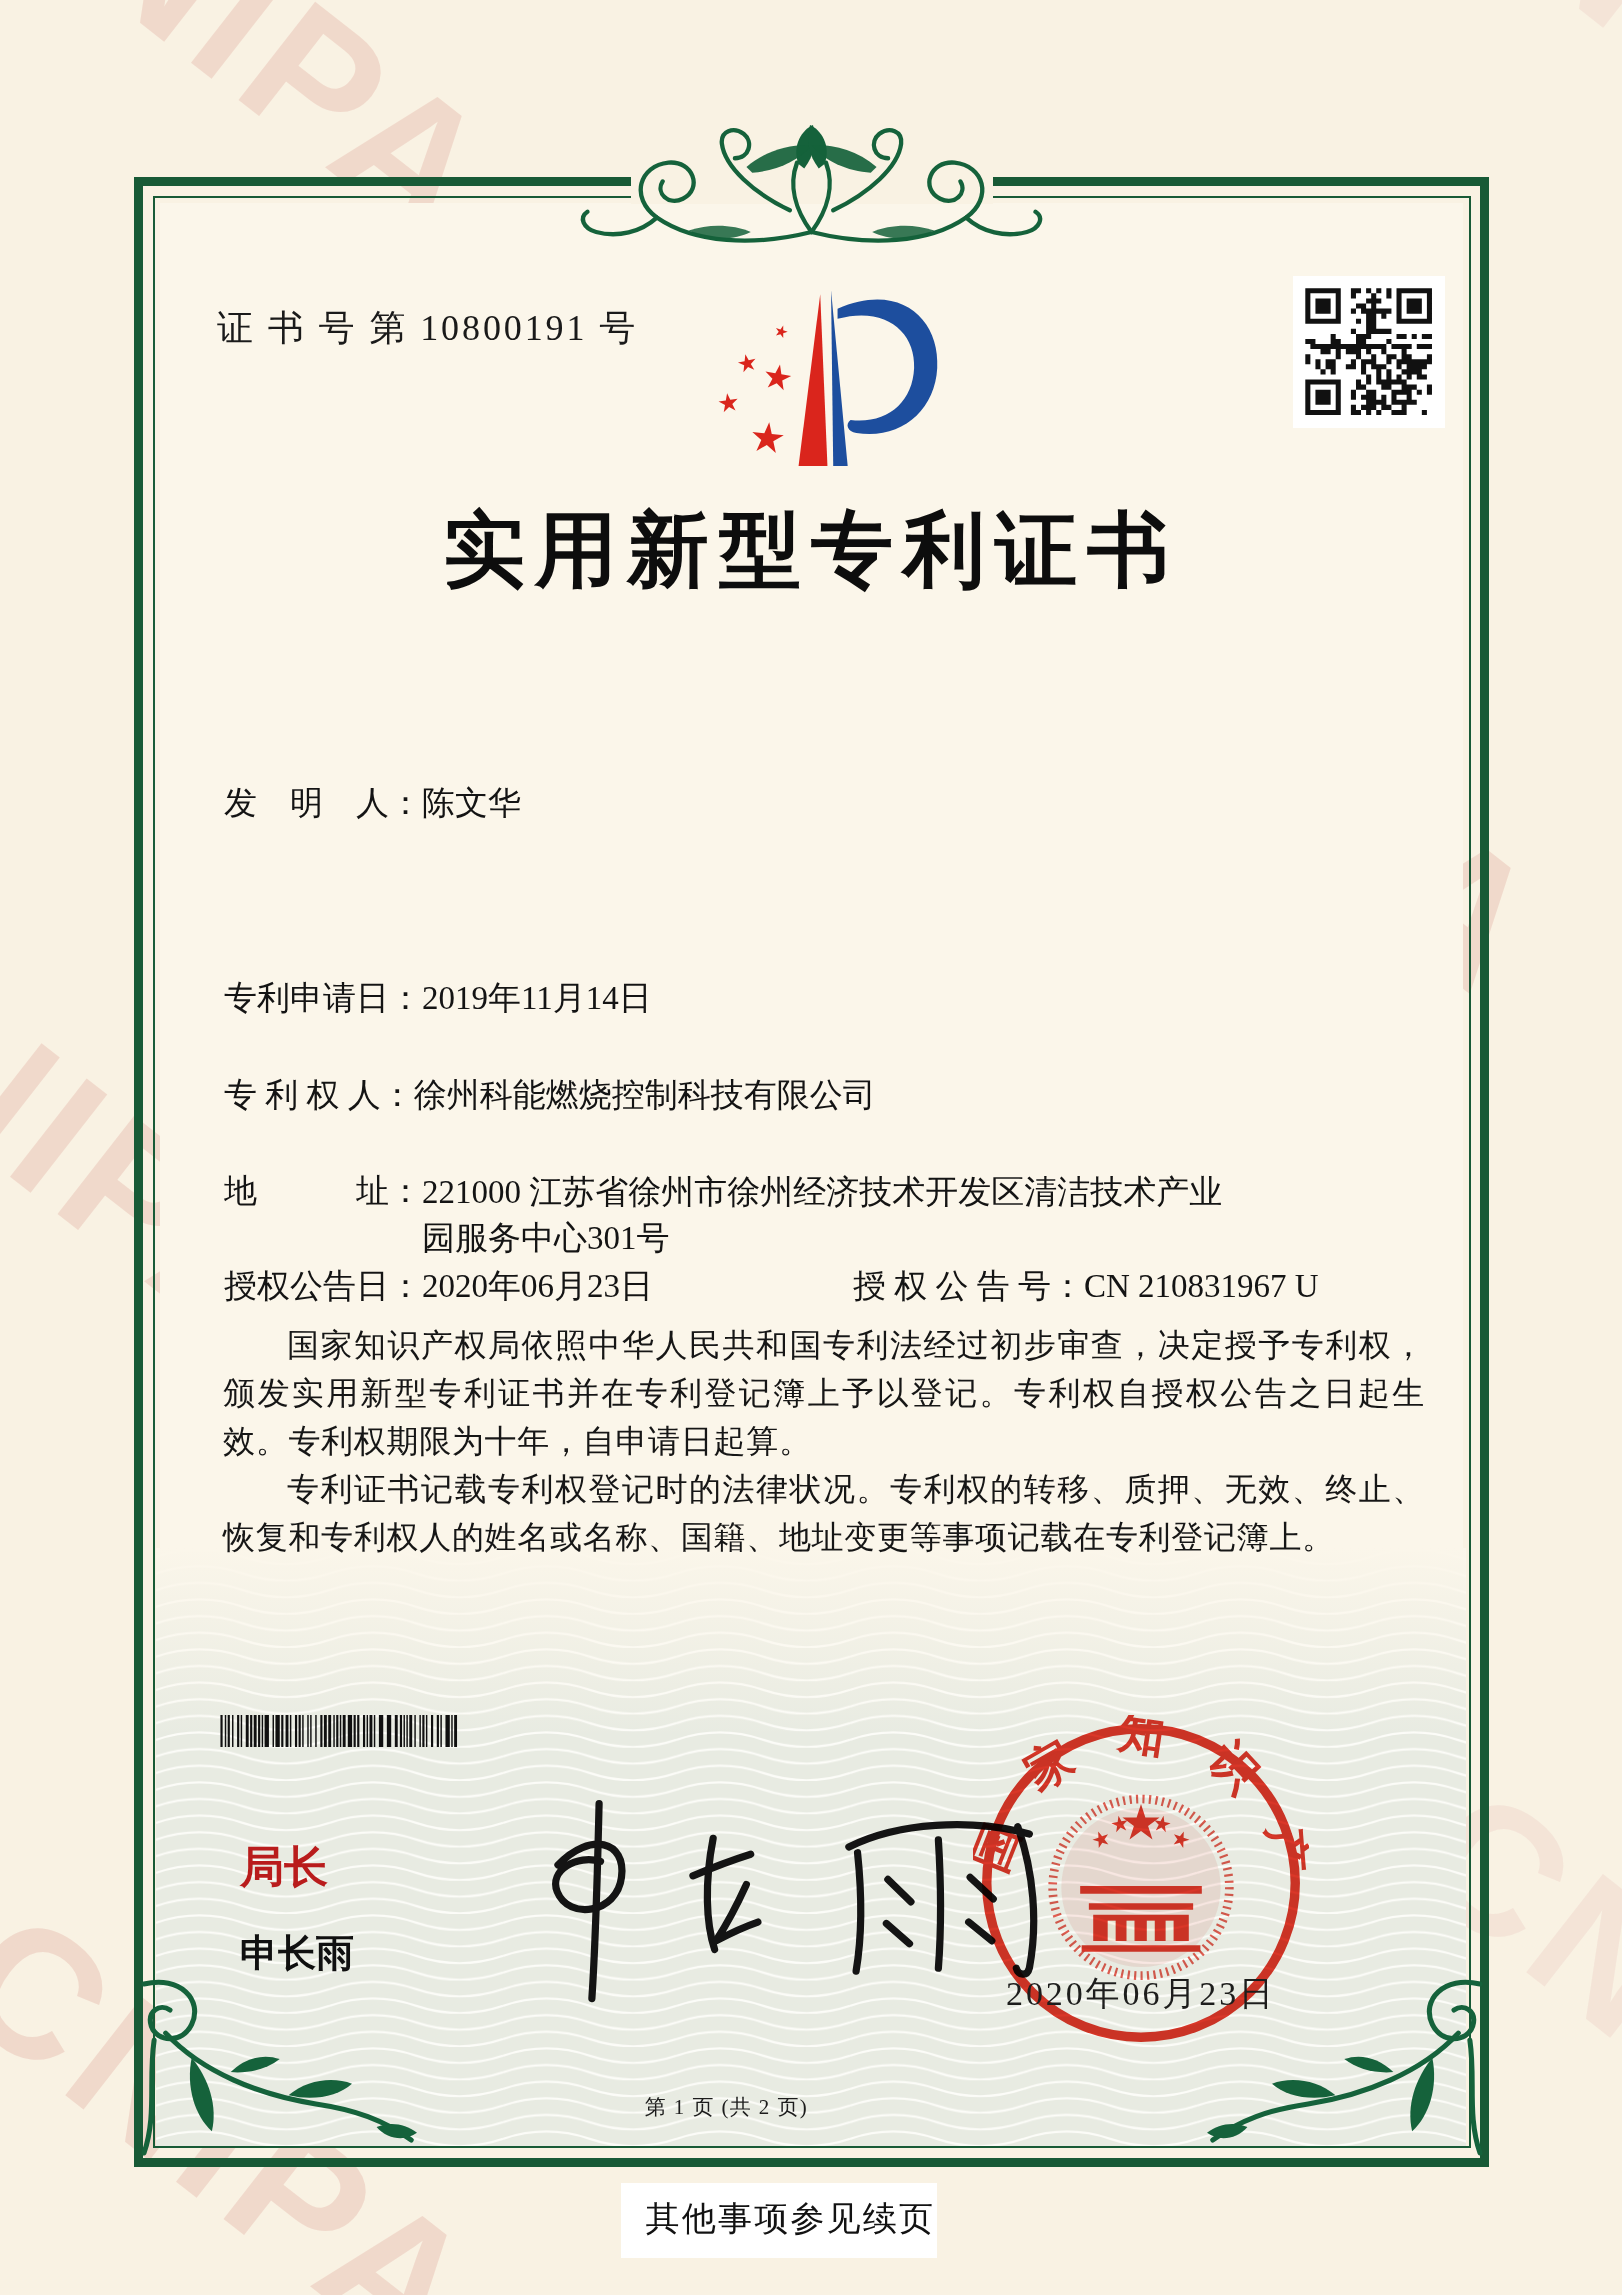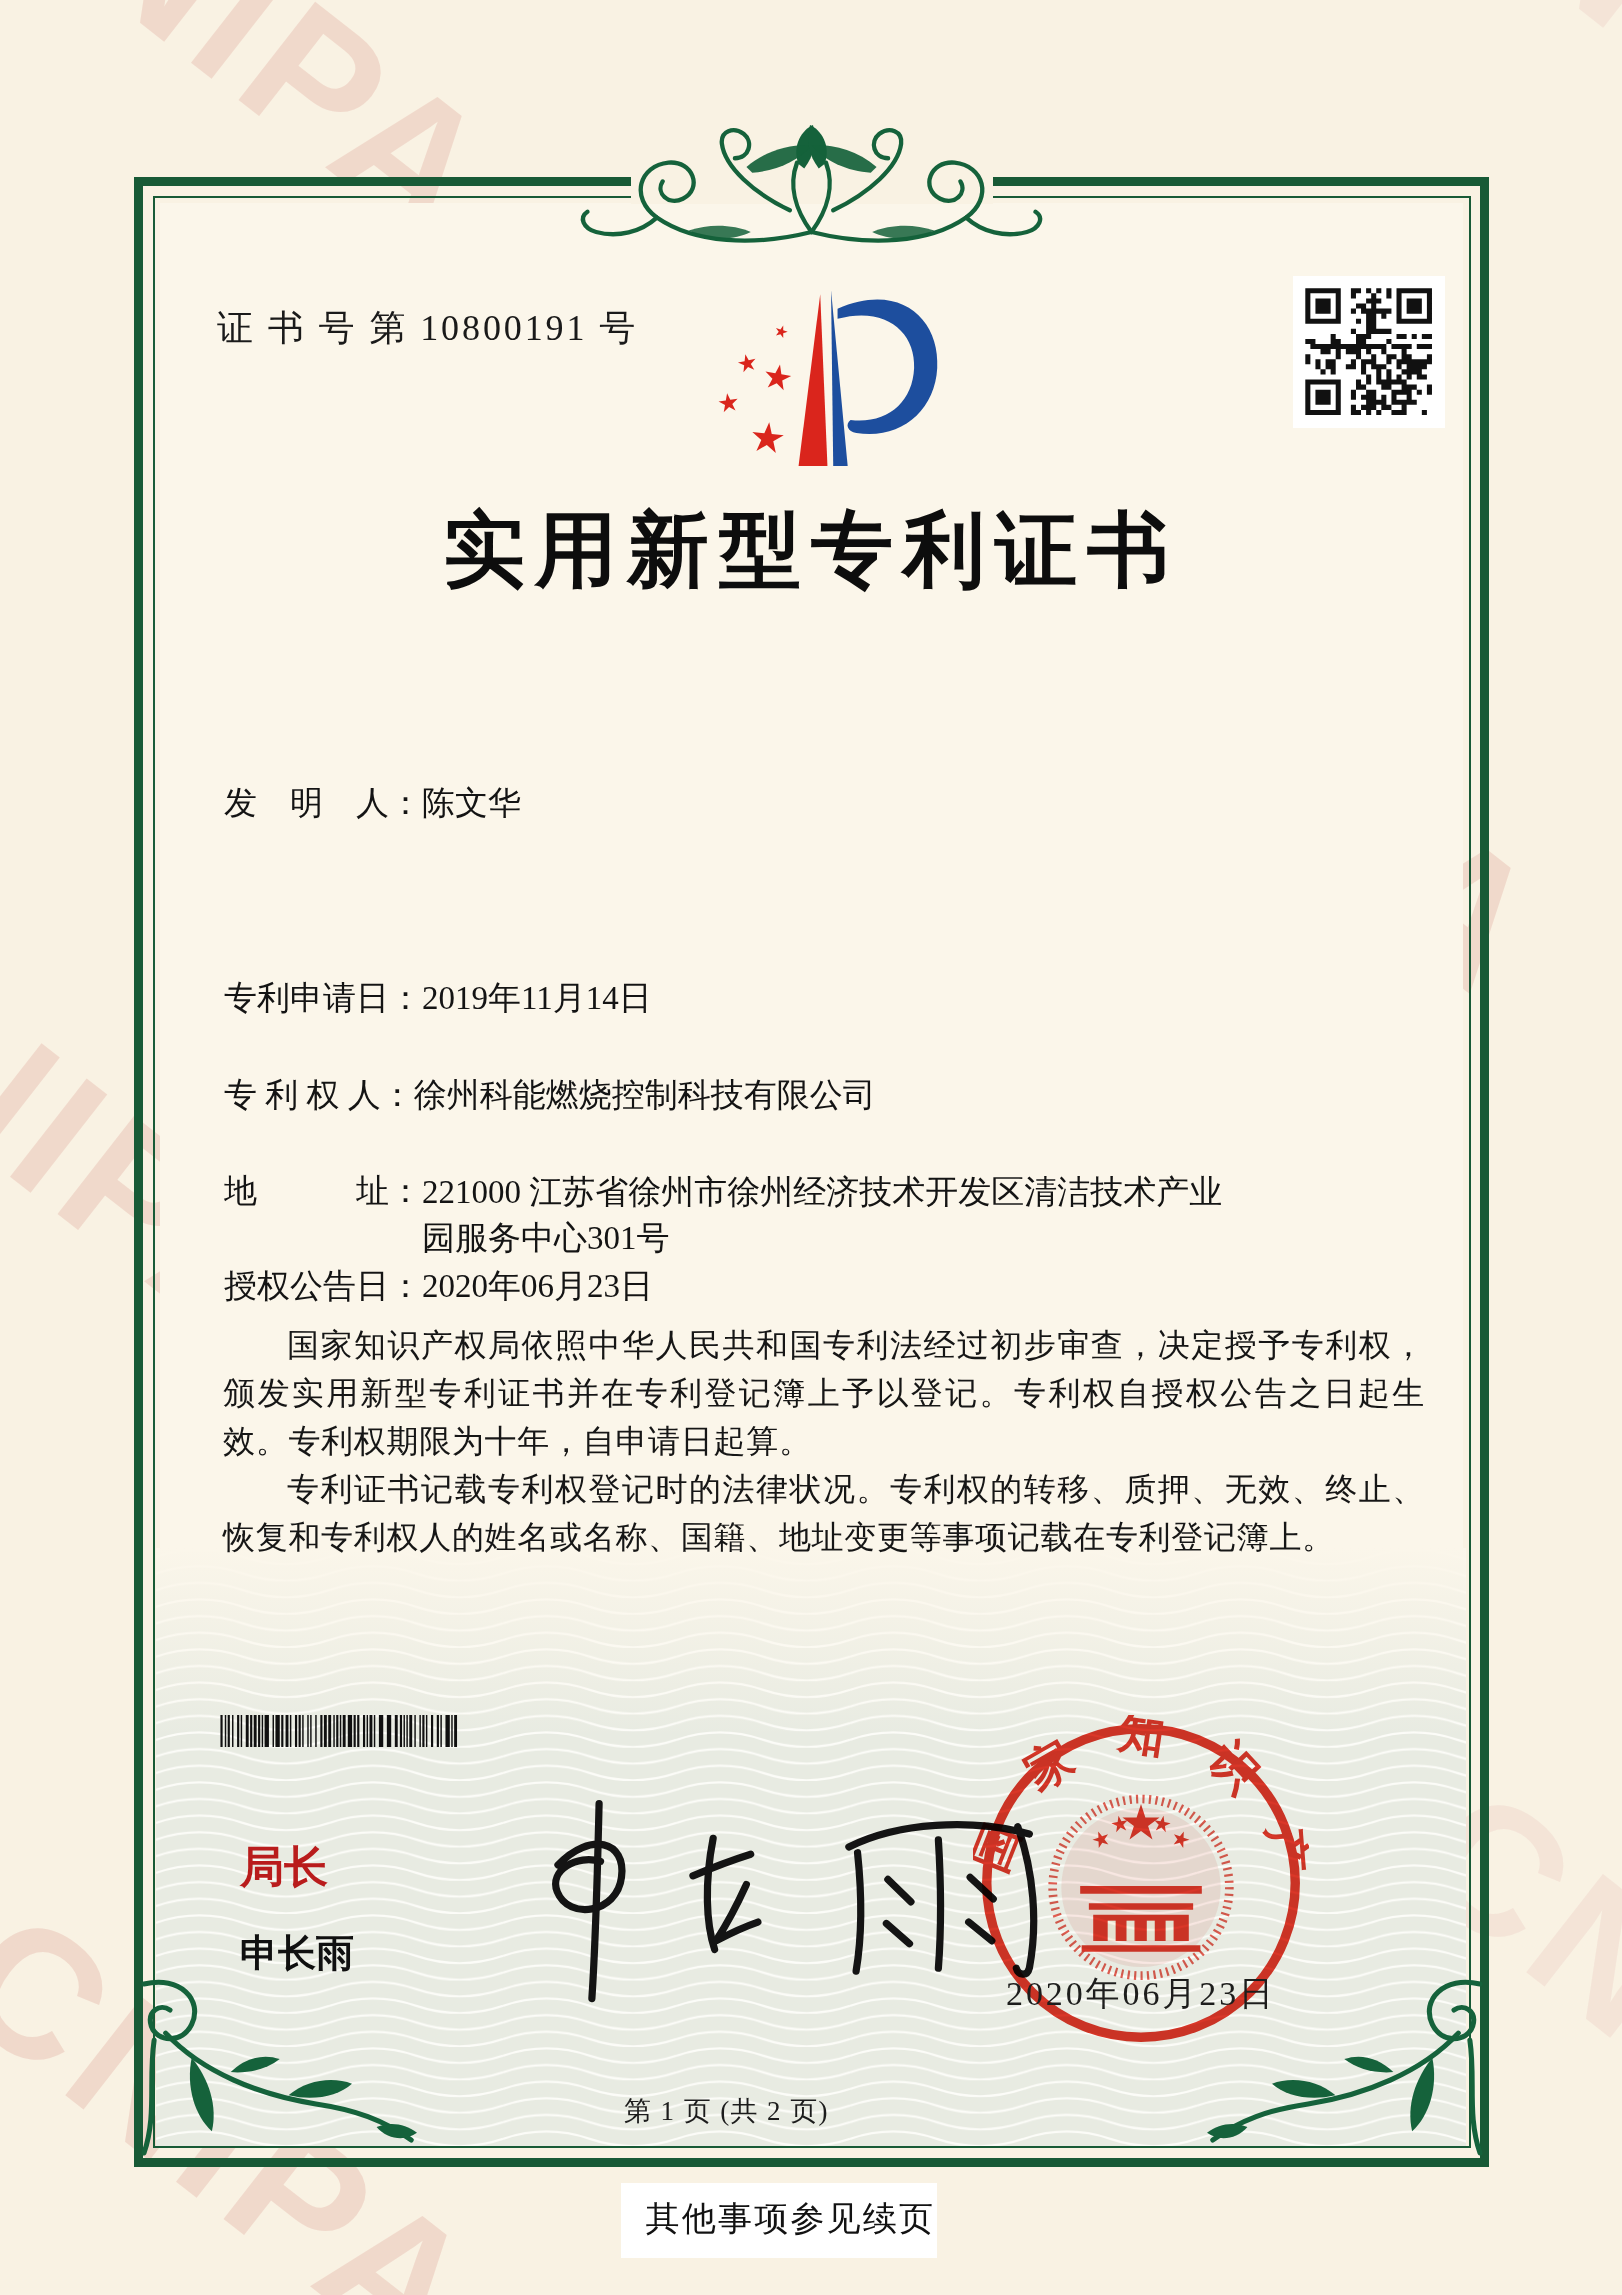--- a/index.html
+++ b/index.html
@@ -65,21 +65,21 @@
 
   
   .barcode{position:absolute;left:219px;top:1715px;}
   .director-title{position:absolute;left:240px;top:1838px;font-size:44px;font-weight:bold;
                   font-family:"Liberation Sans","DejaVu Sans",sans-serif;color:#b91c1c;}
   .director-name{position:absolute;left:240px;top:1928px;font-size:38px;font-weight:bold;
                  font-family:"Liberation Sans","DejaVu Sans",sans-serif;color:#101010;}
   .sig{position:absolute;left:489px;top:1782px;}
   .seal{position:absolute;left:973px;top:1715px;opacity:.94;mix-blend-mode:multiply;}
   .page-footer{position:absolute;left:571px;top:2093px;width:311px;text-align:center;
-               font-size:27px;color:#1c1c1c;letter-spacing:1.4px;}
+               font-size:21px;color:#1c1c1c;letter-spacing:1.4px;}
   .note-box{position:absolute;left:621px;top:2183px;width:316px;height:75px;background:#ffffff;}
   .note-text{padding:13px 0 0 24.6px;font-size:34px;color:#121212;letter-spacing:2.2px;}
 </style>
 </head>
 <body>
 
 <div class="page">
 
   <div>
     <span class="wm wm1">CNIPA</span>
@@ -180,20 +180,23 @@
     <span class="lbl">专利申请日：</span><span class="val">2019年11月14日</span>
   </div>
   <div class="row r-patentee">
     <span class="lbl">专 利 权 人：</span><span class="val">徐州科能燃烧控制科技有限公司</span>
   </div>
   <div class="row r-addr">
     <span class="lbl">地　　　址：</span><span class="addr-wrap"><span class="addr-line">221000 江苏省徐州市徐州经济技术开发区清洁技术产业</span><span class="addr-line">园服务中心301号</span></span>
   </div>
   <div class="row r-grant">
     <span class="lbl">授权公告日：</span><span class="val">2020年06月23日</span>
+    <span class="grant-no-pair">
+      <span class="lbl">授 权 公 告 号：</span><span class="val">CN 210831967 U</span>
+    </span>
   </div>
 
   <div class="body-text">
     <p>国家知识产权局依照中华人民共和国专利法经过初步审查，决定授予专利权，颁发实用新型专利证书并在专利登记簿上予以登记。专利权自授权公告之日起生效。专利权期限为十年，自申请日起算。</p>
     <p>专利证书记载专利权登记时的法律状况。专利权的转移、质押、无效、终止、恢复和专利权人的姓名或名称、国籍、地址变更等事项记载在专利登记簿上。</p>
   </div>
 
   <svg class="barcode" width="246" height="32" viewBox="0 0 340 44">
     <path id="barcode-bars" fill="#101010" d="M2 0h3v44h-3zM8 0h2v44h-2zM12 0h3v44h-3zM18 0h2v44h-2zM25 0h3v44h-3zM30 0h2v44h-2zM37 0h4v44h-4zM43 0h3v44h-3zM48 0h4v44h-4zM54 0h3v44h-3zM59 0h2v44h-2zM63 0h6v44h-6zM74 0h2v44h-2zM78 0h6v44h-6zM86 0h3v44h-3zM92 0h4v44h-4zM98 0h2v44h-2zM105 0h3v44h-3zM110 0h3v44h-3zM115 0h2v44h-2zM122 0h2v44h-2zM126 0h2v44h-2zM133 0h2v44h-2zM140 0h3v44h-3zM145 0h4v44h-4zM151 0h4v44h-4zM158 0h2v44h-2zM162 0h3v44h-3zM167 0h2v44h-2zM171 0h4v44h-4zM178 0h6v44h-6zM186 0h3v44h-3zM191 0h3v44h-3zM199 0h3v44h-3zM204 0h2v44h-2zM208 0h4v44h-4zM214 0h2v44h-2zM221 0h6v44h-6zM232 0h6v44h-6zM243 0h4v44h-4zM250 0h3v44h-3zM255 0h2v44h-2zM259 0h2v44h-2zM263 0h4v44h-4zM270 0h2v44h-2zM277 0h2v44h-2zM281 0h3v44h-3zM286 0h2v44h-2zM293 0h3v44h-3zM301 0h3v44h-3zM306 0h2v44h-2zM313 0h6v44h-6zM321 0h2v44h-2zM325 0h4v44h-4z"></path>
   </svg>

